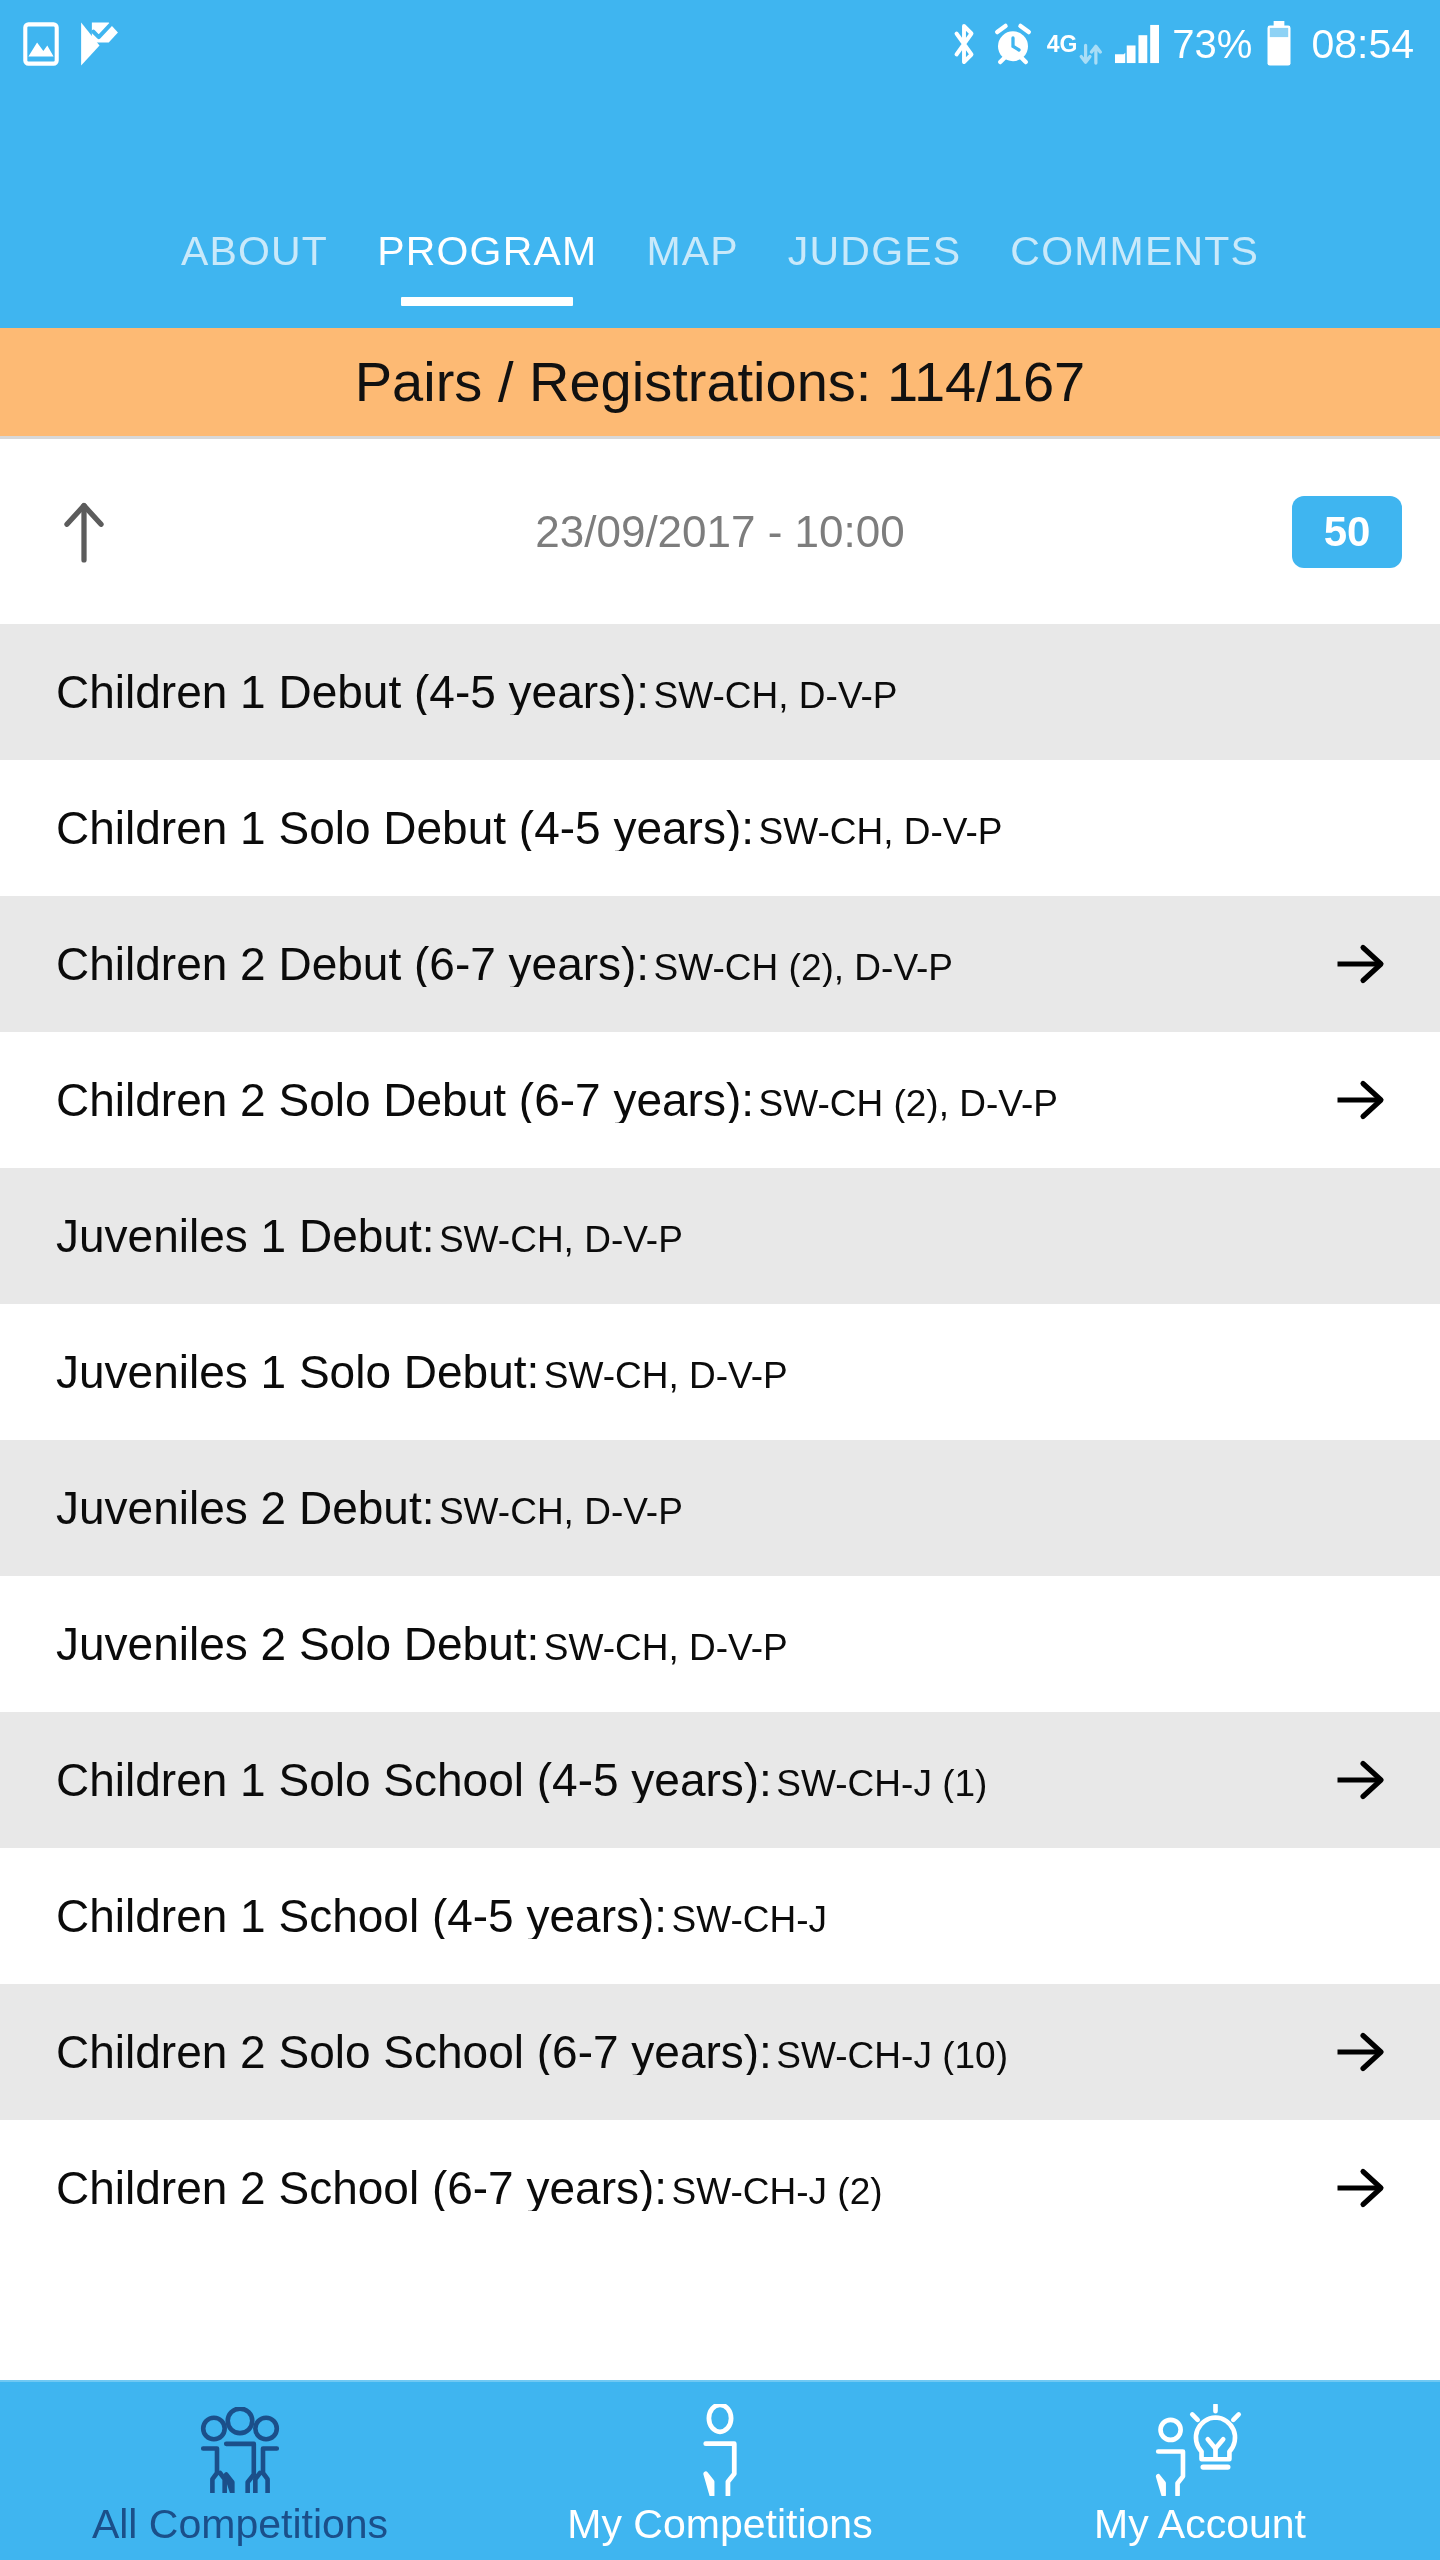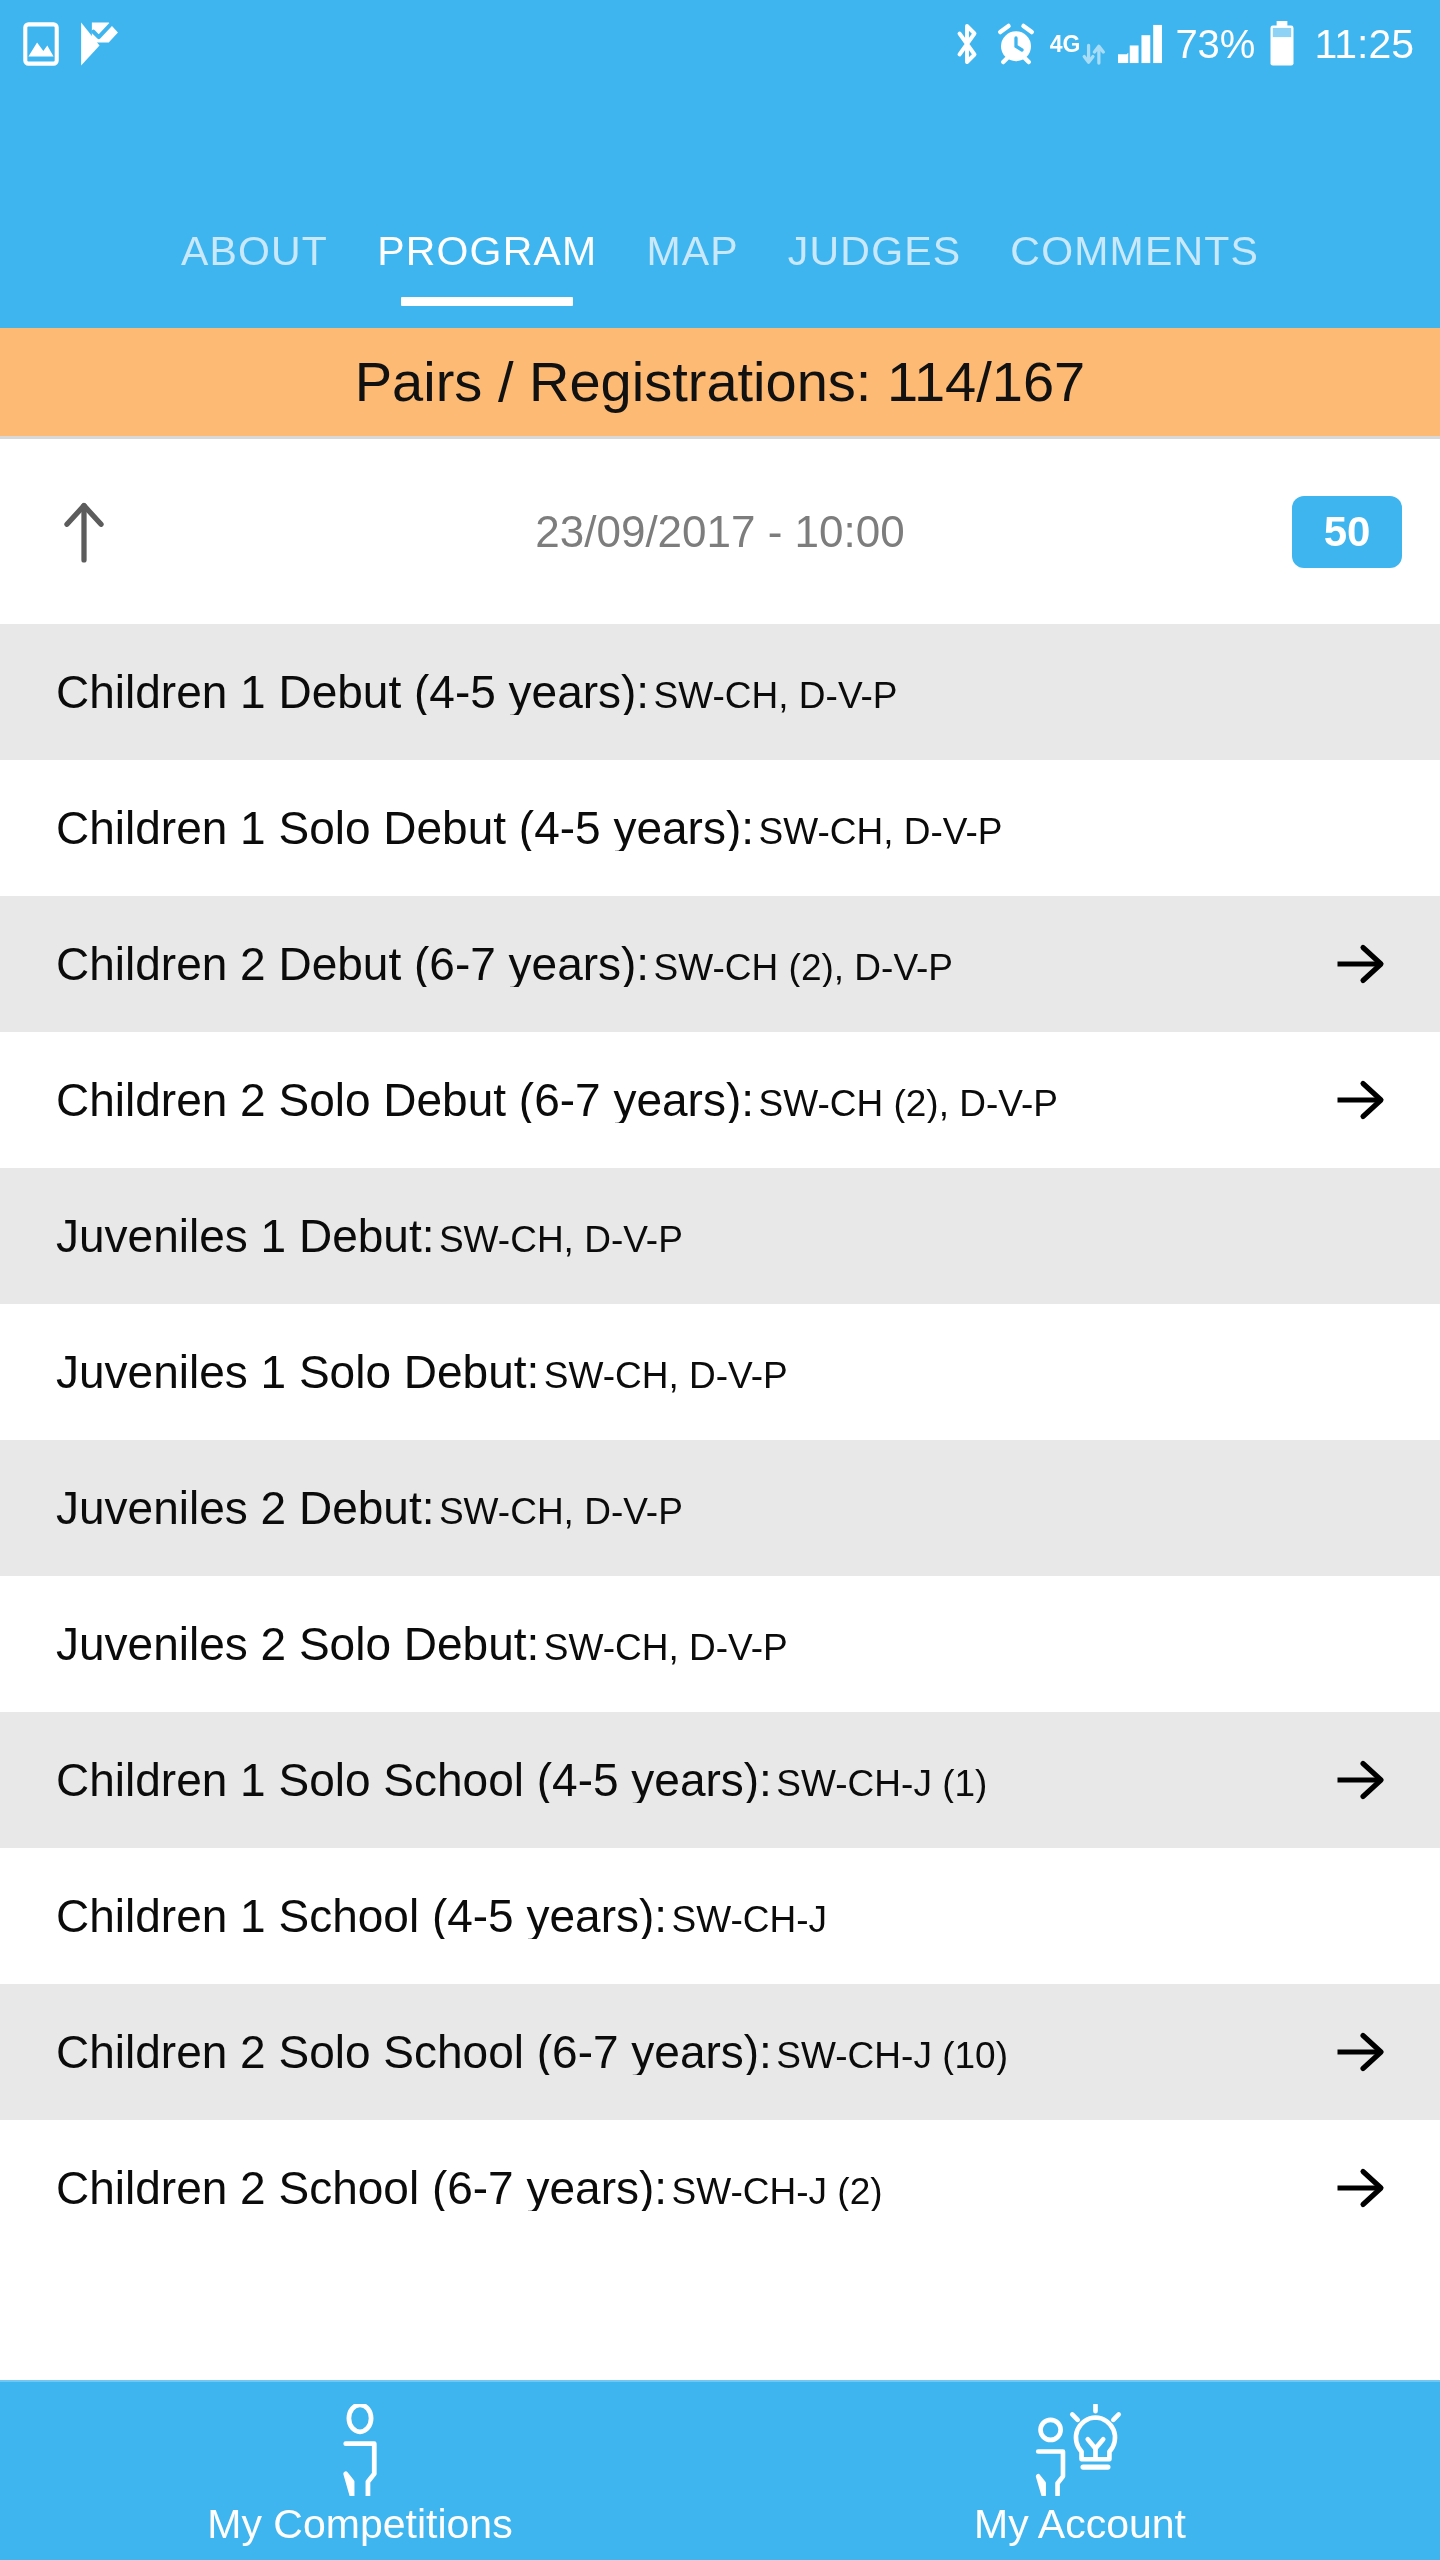--- a/index.html
+++ b/index.html
@@ -154,21 +154,21 @@
         </svg>
       </span>
       <span class="sb-text">73%</span>
       <span class="sb-icon">
         <svg width="28" height="46" viewBox="0 0 18 30">
           <rect x="5.5" y="0" width="7" height="3.5" fill="#fff"></rect>
           <rect x="1.5" y="3" width="15" height="26" rx="1.5" fill="#fff"></rect>
           <rect x="3" y="4.5" width="12" height="6" fill="#8ED2F5"></rect>
         </svg>
       </span>
-      <span class="sb-clock">11:25</span>
+      <span class="sb-clock">08:54</span>
     </div>
   </div>
 
   <div class="tabbar">
     <div class="tabs">
       <div class="tab">
         <span class="tab-label">ABOUT</span>
       </div>
       <div class="tab active">
         <span class="tab-label">PROGRAM</span>
@@ -307,20 +307,33 @@
         <span class="row-arrow">
           <svg width="52" height="48" viewBox="0 0 34 32">
             <path d="M2 16 H30" stroke="#000" stroke-width="3.4" stroke-linecap="butt" fill="none"></path>
             <path d="M19 5 L31 16 L19 27" stroke="#000" stroke-width="3.4" stroke-linecap="round" stroke-linejoin="round" fill="none"></path>
           </svg>
         </span>
       </div>
     </div>
 
   <div class="bottomnav">
+    <div class="navitem active">
+      <span class="nav-icon">
+        <svg width="92" height="86" viewBox="0 0 60 56">
+          <circle cx="13" cy="14" r="7" fill="none" stroke="#1B4F8A" stroke-width="3"></circle>
+          <circle cx="47" cy="14" r="7" fill="none" stroke="#1B4F8A" stroke-width="3"></circle>
+          <circle cx="30" cy="9" r="8" fill="none" stroke="#1B4F8A" stroke-width="3"></circle>
+          <path d="M6 27 h9 v16 l-3 4 v9 M20 56 v-9 l-3 -4" fill="none" stroke="#1B4F8A" stroke-width="3" stroke-linejoin="round" stroke-linecap="round"></path>
+          <path d="M54 27 h-9 v16 l3 4 v9 M40 56 v-9 l3 -4" fill="none" stroke="#1B4F8A" stroke-width="3" stroke-linejoin="round" stroke-linecap="round"></path>
+          <path d="M21 24 h18 v20 l-4 5 v7 M25 56 v-7 l-4 -5 z" fill="none" stroke="#1B4F8A" stroke-width="3" stroke-linejoin="round" stroke-linecap="round"></path>
+        </svg>
+      </span>
+      <span class="nav-label">All Competitions</span>
+    </div>
     <div class="navitem">
       <span class="nav-icon">
         <svg width="54" height="92" viewBox="0 0 30 58">
           <ellipse cx="15" cy="9" rx="7" ry="8.5" fill="none" stroke="#fff" stroke-width="3"></ellipse>
           <path d="M6 25 h18 v19 l-4 5 v9 M10 58 v-9 l-4 -5 z" fill="none" stroke="#fff" stroke-width="3" stroke-linejoin="round" stroke-linecap="round"></path>
         </svg>
       </span>
       <span class="nav-label">My Competitions</span>
     </div>
     <div class="navitem">

